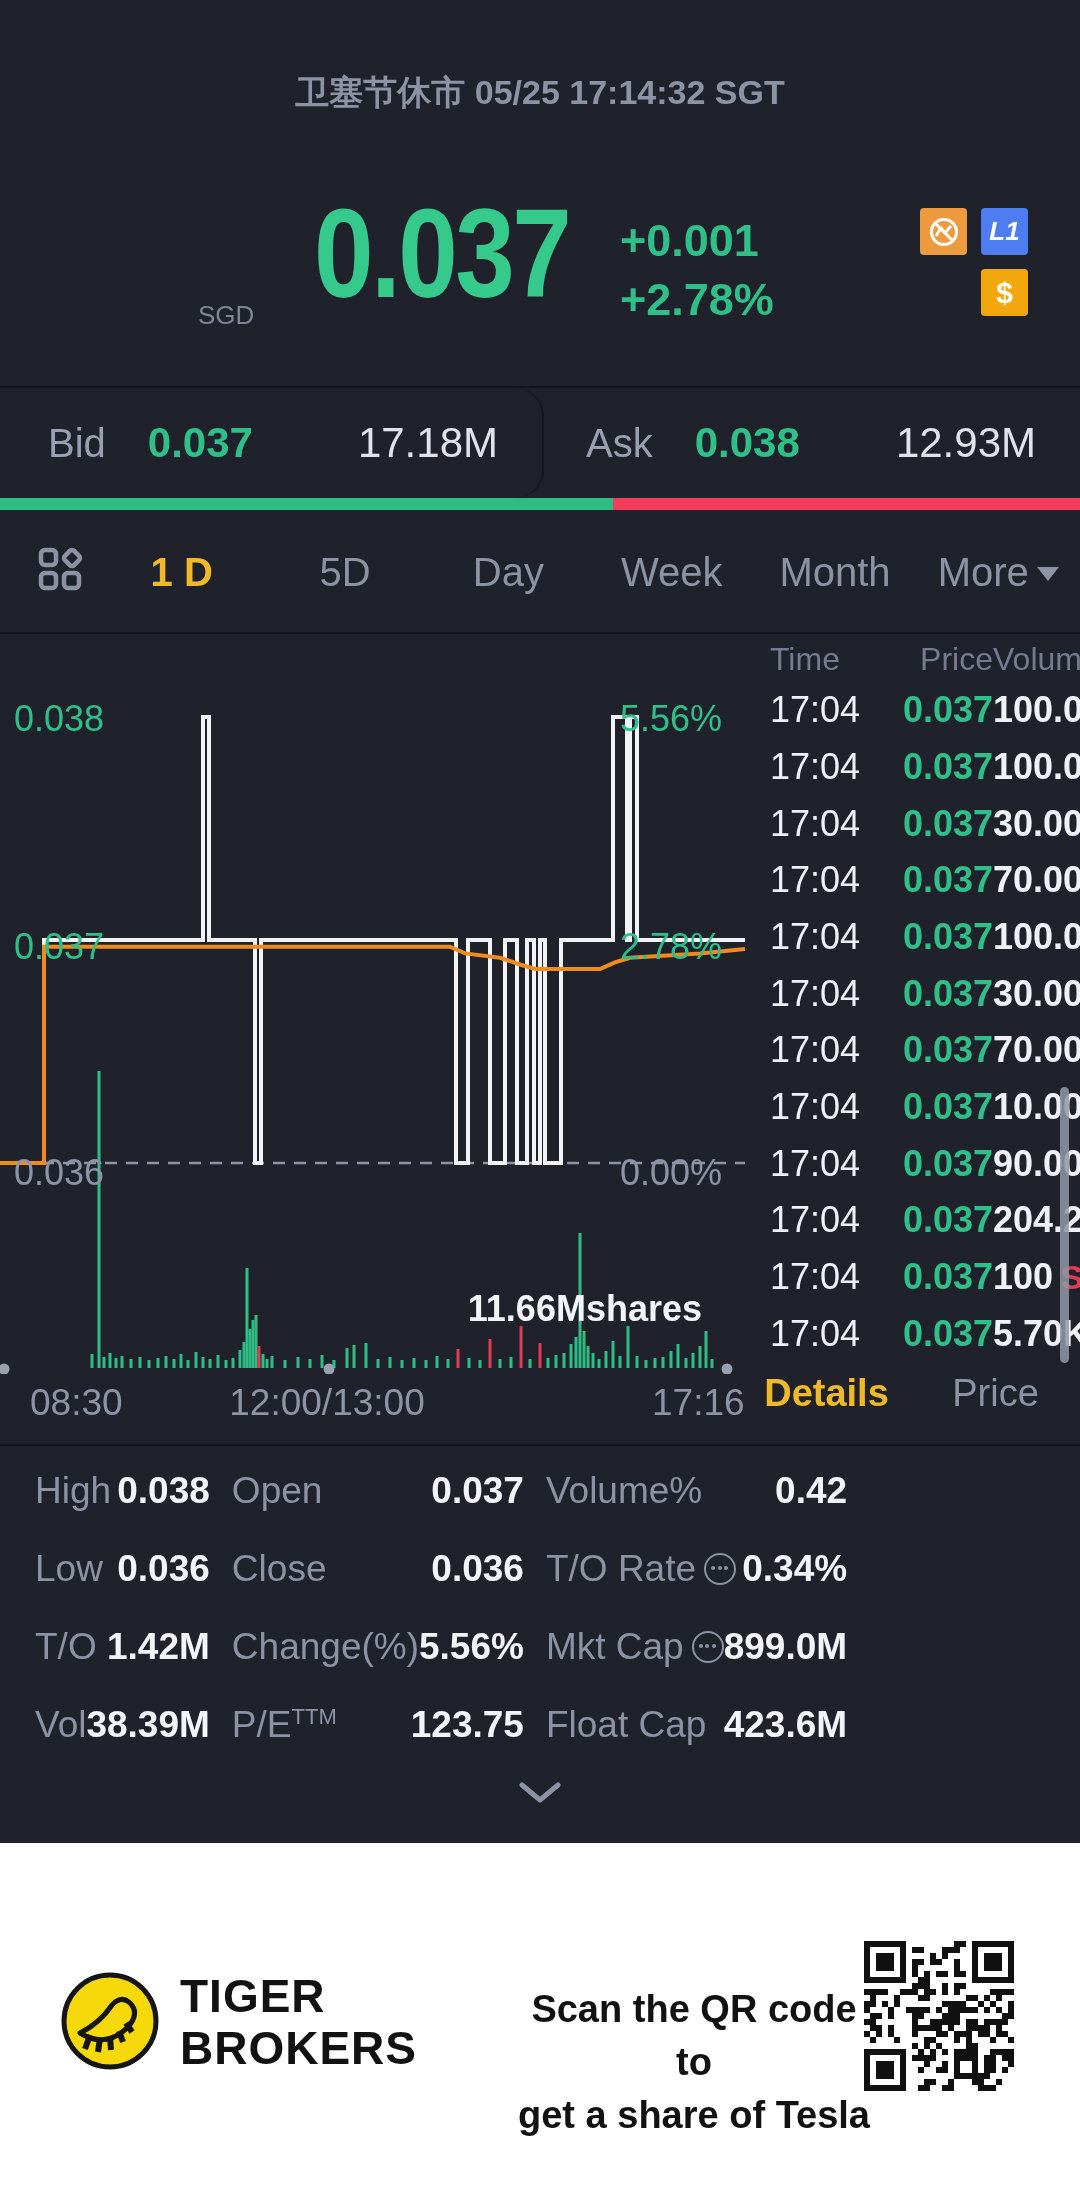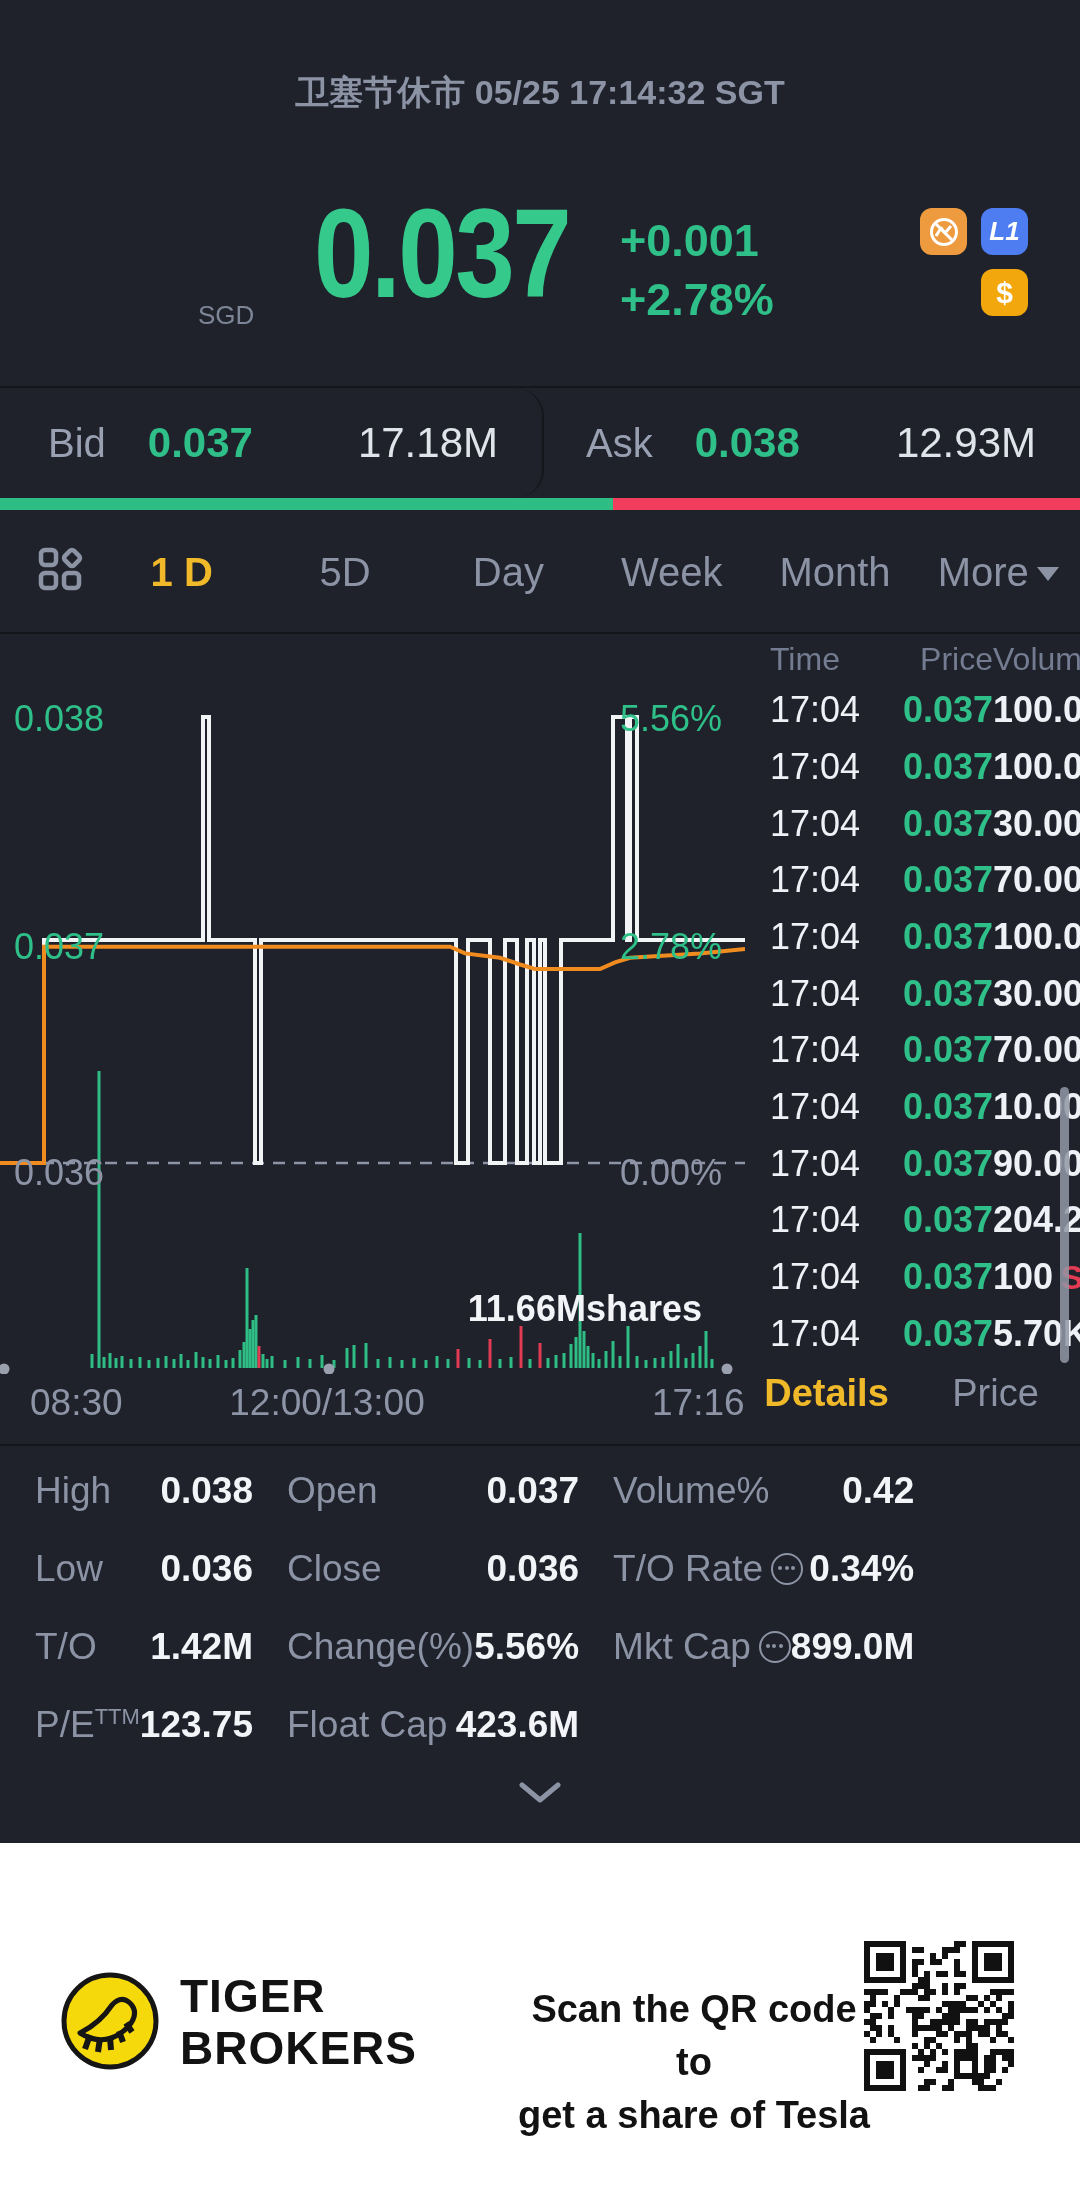--- a/index.html
+++ b/index.html
@@ -11,21 +11,21 @@
   #title-row{top:12px;left:0;width:100%;display:flex;justify-content:center;align-items:center;gap:14px;height:44px;}
   #exchange-badge{background:#ee3d7d;color:#4a1030;font-weight:bold;font-size:27px;padding:3px 10px;border-radius:8px;line-height:1.1;}
   #stock-title{color:#f2f4f7;font-size:40px;font-weight:600;letter-spacing:.5px;}
   #subtitle{top:70px;left:0;width:100%;text-align:center;font-size:34px;color:#8b93a5;font-weight:bold;}
 
   
   #currency{left:198px;top:300px;font-size:26px;color:#7d8697;}
   #big-price{left:314px;top:188px;font-size:126px;font-weight:bold;color:#35c98c;letter-spacing:-3px;transform:scaleX(.85);transform-origin:left top;line-height:1.05;}
   #change-col{left:620px;top:218px;display:flex;flex-direction:column;gap:14px;}
   #change-col div{font-size:45px;font-weight:600;color:#2fbf88;line-height:1;}
-  .sq-icon{width:47px;height:47px;border-radius:12px;display:flex;align-items:center;justify-content:center;color:#fff;font-weight:bold;}
+  .sq-icon{width:47px;height:47px;border-radius:4px;display:flex;align-items:center;justify-content:center;color:#fff;font-weight:bold;}
   #icon-no-trade{left:920px;top:208px;background:#ee9a3e;}
   #icon-l1{left:981px;top:208px;background:#4e7df2;font-size:26px;font-style:italic;}
   #icon-dollar{left:981px;top:269px;background:#f2a70c;font-size:30px;}
   .hdiv{left:0;width:1080px;height:2px;background:#14161c;}
 
   
   #bidask{top:388px;left:0;width:1080px;height:110px;display:flex;}
   .ba-half{flex:1;display:flex;align-items:center;border-radius:28px;}
   .ba-half.left{padding:0 44px 0 48px;border-right:2px solid #15171d;}
   .ba-half.right{padding:0 44px 0 42px;}
@@ -58,21 +58,21 @@
   .ts-price{color:#2fbf88;font-weight:600;text-align:right;}
   .ts-vol{color:#eef1f5;font-weight:600;text-align:right;}
   .ts-side{color:#e23b54;font-weight:600;text-align:right;font-size:34px;}
   #ts-scrollbar{left:1060px;top:1087px;width:9px;height:276px;background:#9298a6;border-radius:5px;opacity:.85;}
   #ts-footer{left:742px;top:1372px;width:338px;display:flex;}
   #ts-footer .ft{flex:1;text-align:center;font-size:38px;}
   #ts-footer .ft.active{color:#f0b929;font-weight:bold;}
   #ts-footer .ft:not(.active){color:#8b93a5;}
 
   
-  #stats{left:0;top:1452px;width:880px;padding:0 35px;box-sizing:border-box;display:grid;grid-template-columns:1fr 1.12fr 1.02fr;column-gap:34px;}
+  #stats{left:0;top:1452px;width:880px;padding:0 35px;box-sizing:border-box;display:grid;grid-template-columns:1fr 1.12fr 1.02fr;column-gap:22px;}
   .stat-cell{height:78px;display:flex;align-items:center;}
   .stat-label{font-size:37px;color:#8b93a5;white-space:nowrap;}
   .stat-label sup{font-size:22px;}
   .stat-value{margin-left:auto;font-size:37px;font-weight:bold;color:#f2f4f7;white-space:nowrap;}
   .info-icon{width:28px;height:28px;border:2.5px solid #8b93a5;border-radius:50%;position:relative;margin-left:8px;flex:none;}
   .info-icon i{position:absolute;width:4px;height:4px;border-radius:50%;background:#8b93a5;top:11px;}
   .info-icon i:nth-child(1){left:5px;}.info-icon i:nth-child(2){left:11.5px;}.info-icon i:nth-child(3){left:18px;}
 
   #expand-chevron{left:518px;top:1782px;}
 
@@ -373,20 +373,24 @@
         <span class="stat-value">5.56%</span>
       </div>
       <div class="stat-cell">
         <span class="stat-label">Mkt Cap</span>
         <span class="info-icon">
           <i></i>
           <i></i>
           <i></i>
         </span>
         <span class="stat-value">899.0M</span>
+      </div>
+      <div class="stat-cell">
+        <span class="stat-label">Vol</span>
+        <span class="stat-value">38.39M</span>
       </div>
       <div class="stat-cell">
         <span class="stat-label">P/E<sup>TTM</sup></span>
         <span class="stat-value">123.75</span>
       </div>
       <div class="stat-cell">
         <span class="stat-label">Float Cap</span>
         <span class="stat-value">423.6M</span>
       </div>
     </div>

